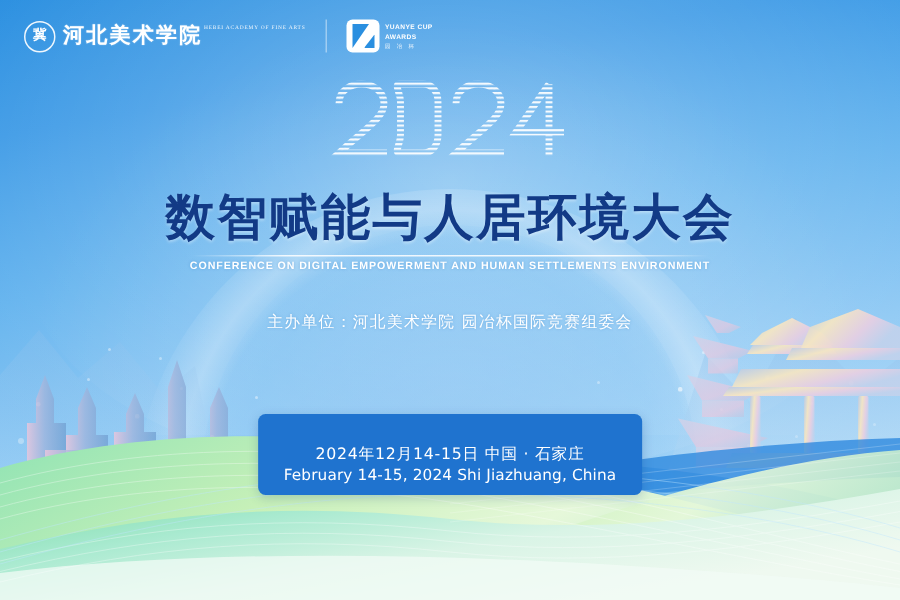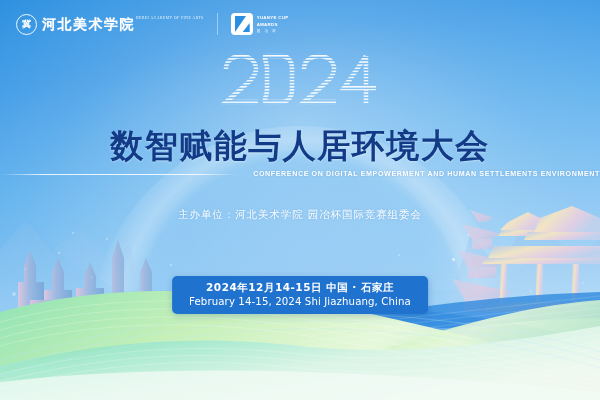--- a/index.html
+++ b/index.html
@@ -126,21 +126,21 @@
     font-size: 33px; line-height: 1.15;
     letter-spacing: 1.5px;
     color: #123a86;
     font-weight: bold;
     font-family: Liberation Serif, serif;
     text-shadow: 0 1px 2px rgba(255,255,255,0.35);
   }
 
   .subrule-wrap {
     position: absolute; left: 0; right: 0; top: 170px;
-    display: flex; flex-direction: row; align-items: center; gap: 14px;
+    display: flex; flex-direction: column; align-items: center; gap: 2px;
   }
   .subrule {
     width: 344px; height: 1px;
     background: linear-gradient(90deg, rgba(255,255,255,0) 0%, rgba(255,255,255,0.85) 18%, rgba(255,255,255,0.85) 82%, rgba(255,255,255,0) 100%);
   }
   .subtitle-en {
     font-size: 7.1px; letter-spacing: 0.62px; color: #ffffff;
     white-space: nowrap; font-weight: bold;
     text-shadow: 0 0 2px rgba(30,110,190,0.35);
   }
@@ -157,22 +157,23 @@
   .date-pill {
     position: absolute; left: 50%; top: 276px; transform: translateX(-50%);
     background: #1f73cf;
     border-radius: 5px;
     padding: 5px 17px 6px;
     text-align: center;
     box-shadow: 0 2px 7px rgba(20,70,130,0.22);
   }
   .date-cn {
     font-size: 10.5px; color: #ffffff; letter-spacing: 0.5px;
-    line-height: 1.32; white-space: nowrap; font-weight: bold;
+    line-height: 1.32; white-space: nowrap; font-weight: normal;
     font-family: "DejaVu Sans", "Liberation Sans", sans-serif;
+    margin-top: 16px;
   }
   .date-en {
     font-size: 10.2px; color: #ffffff; letter-spacing: 0.1px;
     line-height: 1.3; white-space: nowrap;
     font-family: "DejaVu Sans", "Liberation Sans", sans-serif;
   }
 </style>
 </head>
 <body>
 

